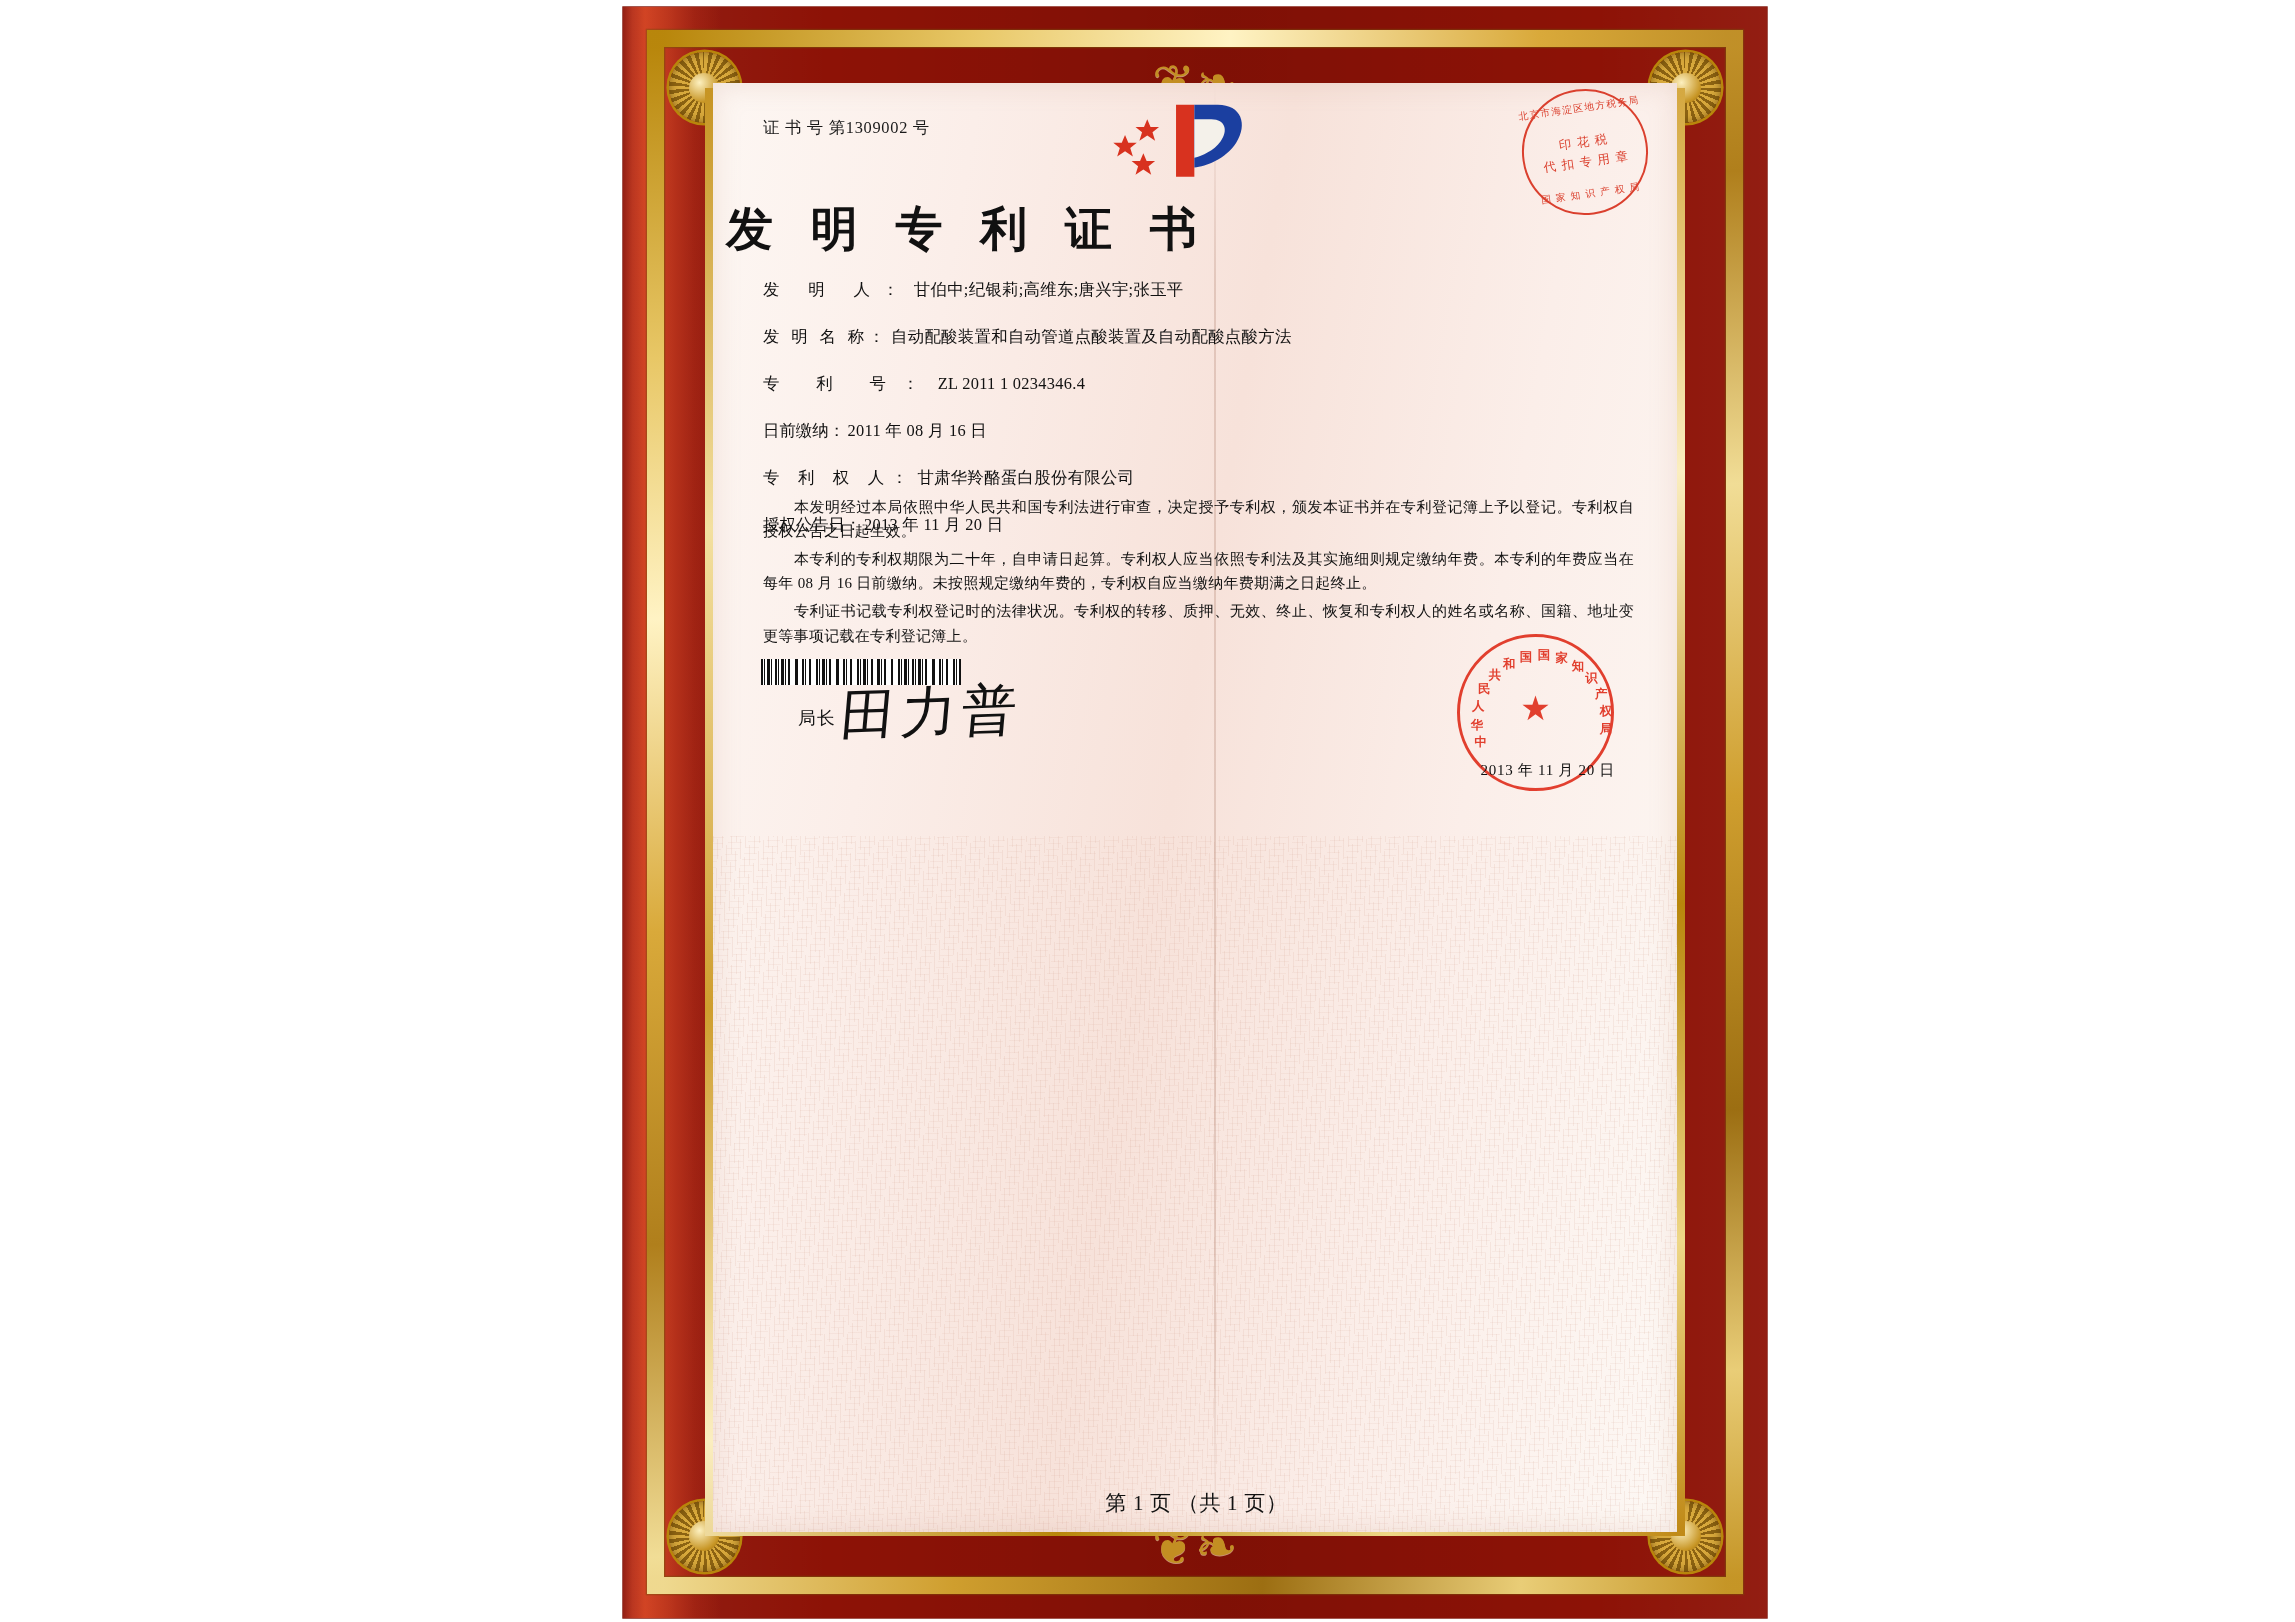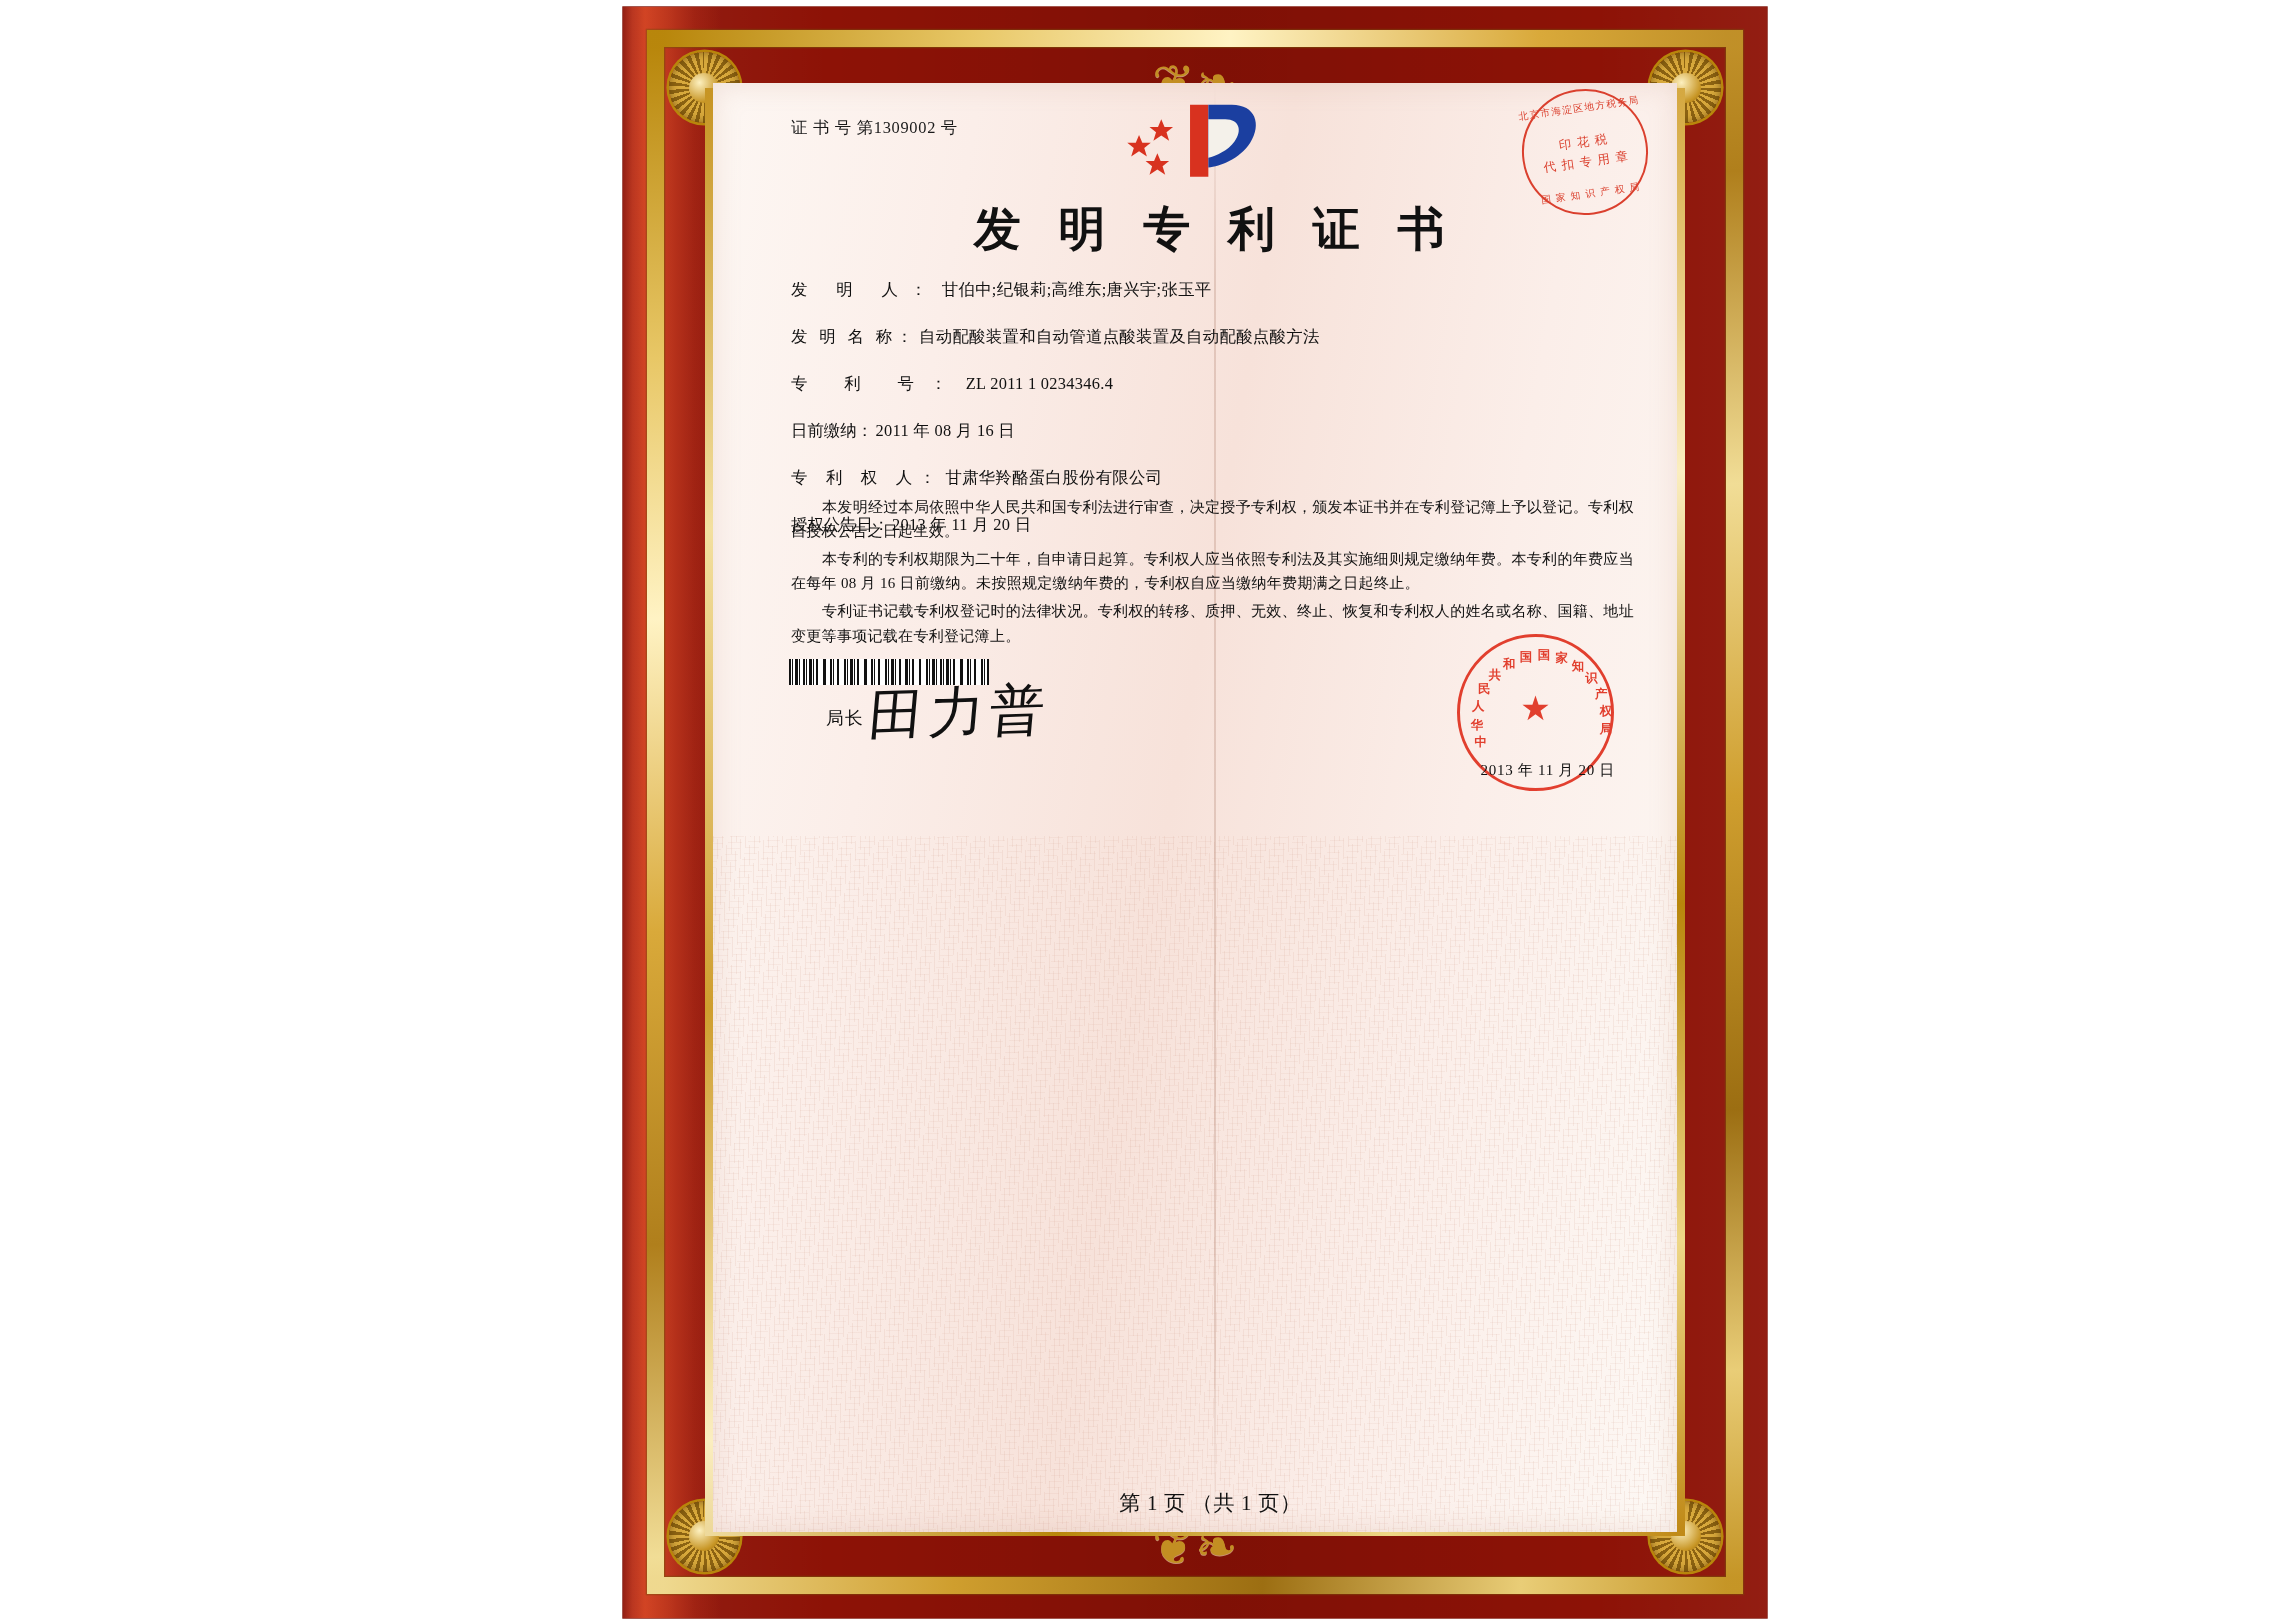--- a/index.html
+++ b/index.html
@@ -158,21 +158,20 @@
         rgba(205,150,130,0.10) 0px, rgba(205,150,130,0.10) 0.7px,
         rgba(205,150,130,0) 0.7px, rgba(205,150,130,0) 5.9px);
     pointer-events: none;
   }
 
   
   .content {
     position: absolute;
     inset: 0;
     padding: 0;
-    margin-left: 28px;
   }
 
   .cert-no {
     position: absolute;
     left: 50px;
     top: 34px;
     font-size: 16.4px;
     color: #1a1a1a;
     letter-spacing: 0.7px;
   }
@@ -219,21 +218,21 @@
     top: 14.4px;
     transform: translateX(-50%);
     width: 164px;
     height: 85px;
   }
 
   .title {
     position: absolute;
     left: 0; right: 0;
     top: 115px;
-    text-align: center;
+    text-align: left;
     font-size: 47px;
     font-weight: bold;
     letter-spacing: 13px;
     text-indent: 13px;
     color: #111;
     font-family: "Liberation Serif", "DejaVu Serif", serif;
   }
 
   .fields {
     position: absolute;

